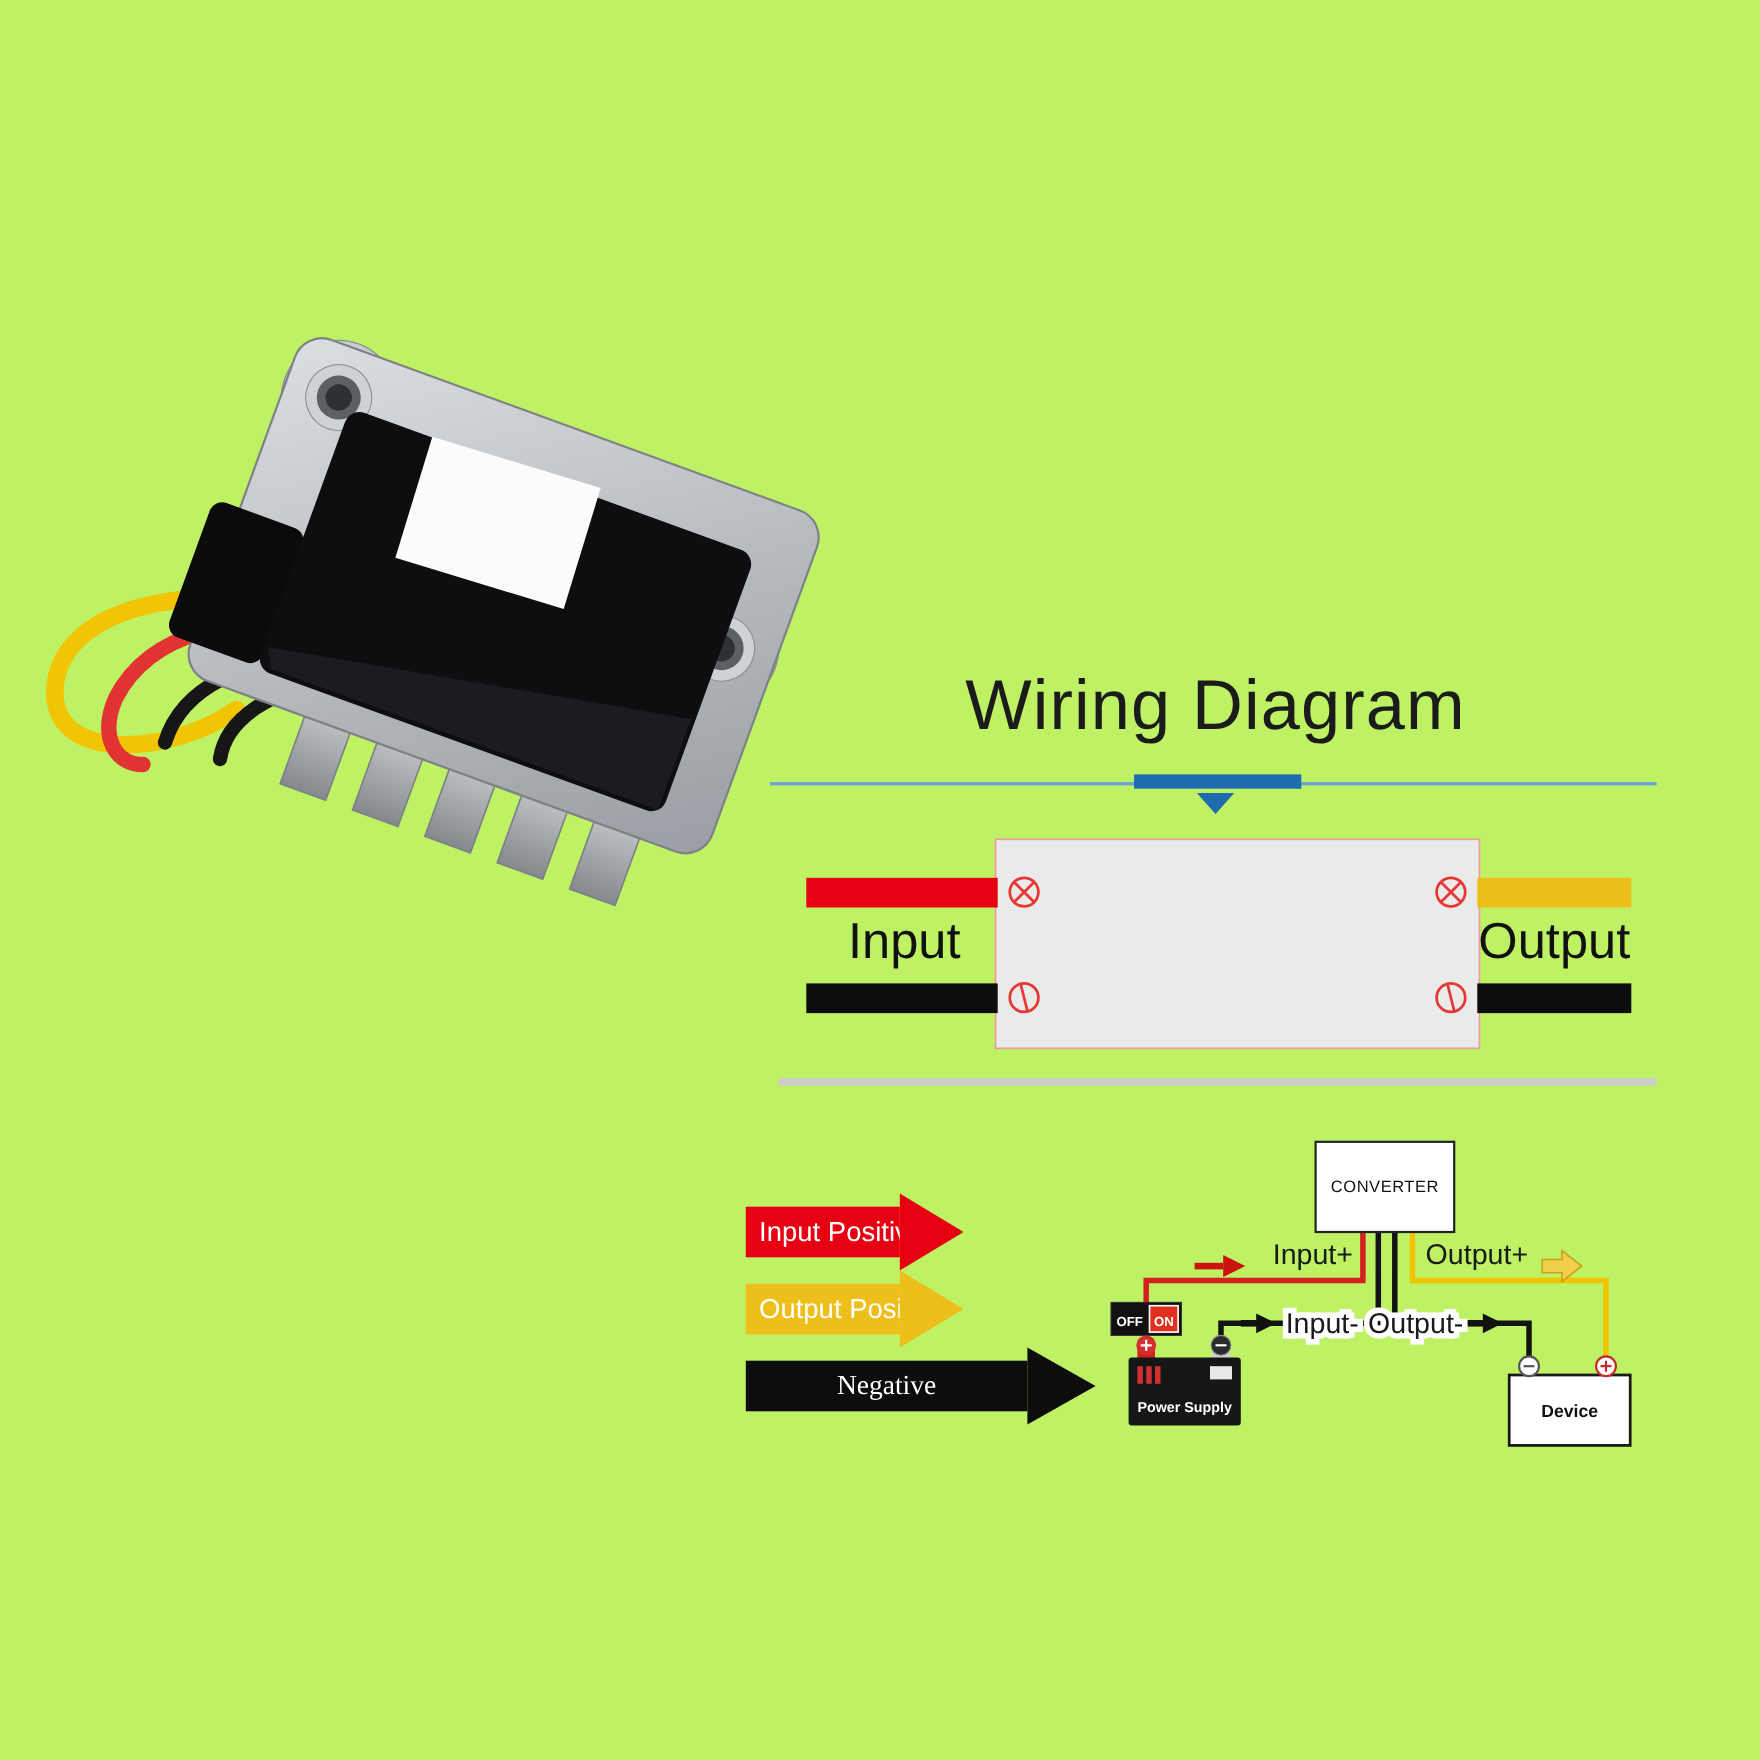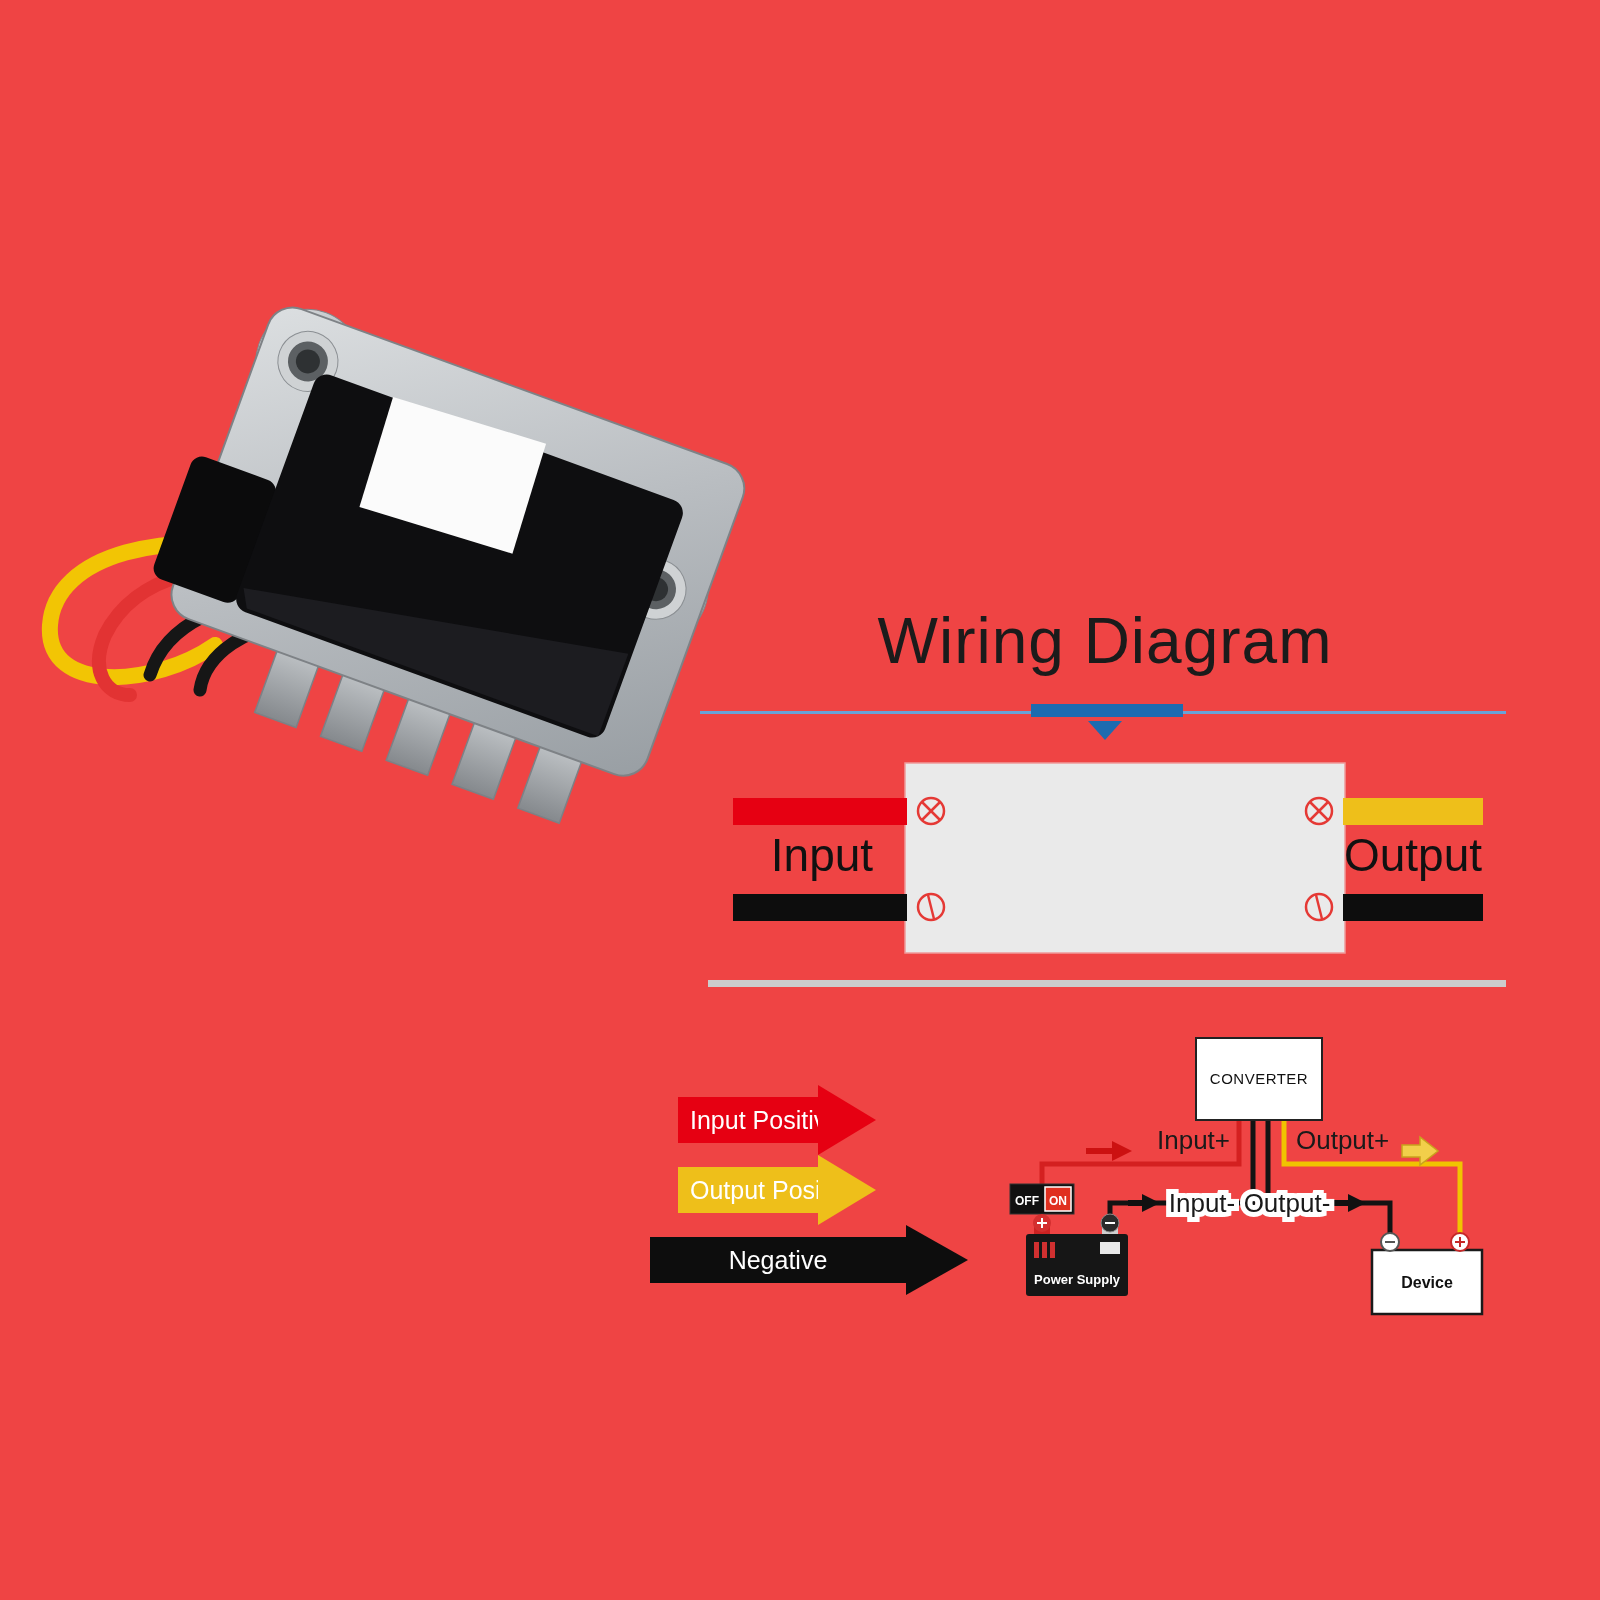--- a/index.html
+++ b/index.html
@@ -1,16 +1,16 @@
 <!DOCTYPE html>
 <html><head>
 <meta charset="utf-8">
 <style>
   html,body{margin:0;padding:0;background:#ffffff;}
-  #canvas{position:relative;width:1600px;height:1600px;background:#ef4444;overflow:hidden;
+  #canvas{position:relative;width:1600px;height:1600px;background:#bef264;overflow:hidden;
           font-family:"Liberation Sans",sans-serif;color:#1a1a1a;}
   .abs{position:absolute;}
   svg{font-family:"Liberation Sans",sans-serif;}
 
   
   #title{left:700px;top:604px;width:810px;text-align:center;font-size:64px;color:#1b1b1b;letter-spacing:1px;}
   #rule-thin{left:700px;top:711px;width:806px;height:3px;background:#6aa2d8;}
   #rule-thick{left:1031px;top:704px;width:152px;height:13px;background:#1e6bb0;}
   #rule-arrow{left:1088px;top:721px;width:0;height:0;
               border-left:17px solid transparent;border-right:17px solid transparent;
@@ -28,21 +28,21 @@
            font-size:25px;padding-left:12px;box-sizing:border-box;overflow:visible;}
   .la-head{width:0;height:0;border-top:35px solid transparent;border-bottom:35px solid transparent;}
   .red  .la-body{background:#e60012;width:140px;}
   .red  .la-head{border-left:58px solid #e60012;}
   .yellow .la-body{background:#eebf1a;width:140px;}
   .yellow .la-head{border-left:58px solid #eebf1a;}
   .black .la-body{background:#0d0d0d;width:256px;justify-content:center;padding-left:0;}
   .black .la-head{border-left:62px solid #0d0d0d;}
   #legend-red{left:678px;top:1085px;}
   #legend-yellow{left:678px;top:1155px;}
-  #legend-black{left:650px;top:1225px;}
+  #legend-black{left:678px;top:1225px;font-family:Liberation Serif, serif;}
 
   
   .halo{paint-order:stroke;stroke:#ffffff;stroke-width:10px;fill:#1a1a1a;}
 </style>
 </head>
 <body>
 
 <div id="canvas">
 
   <svg id="product" class="abs" viewBox="0 0 820 600">

